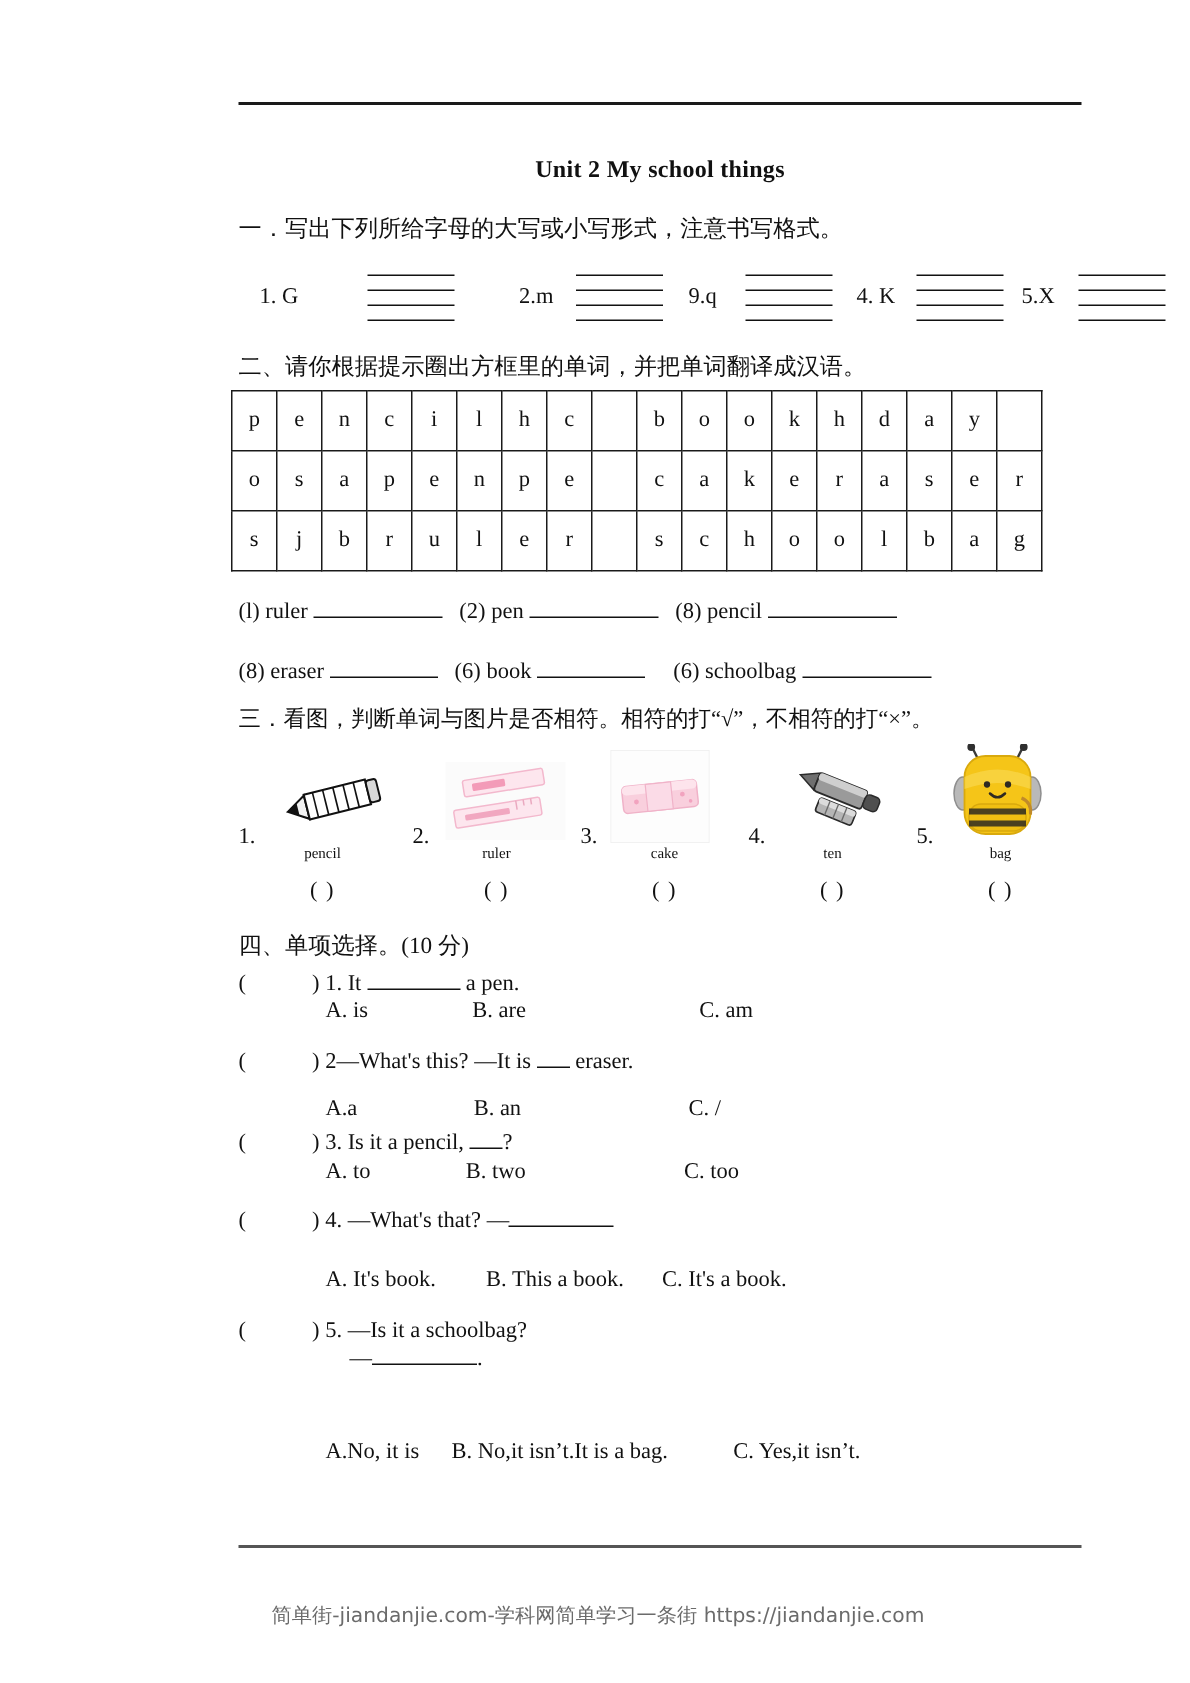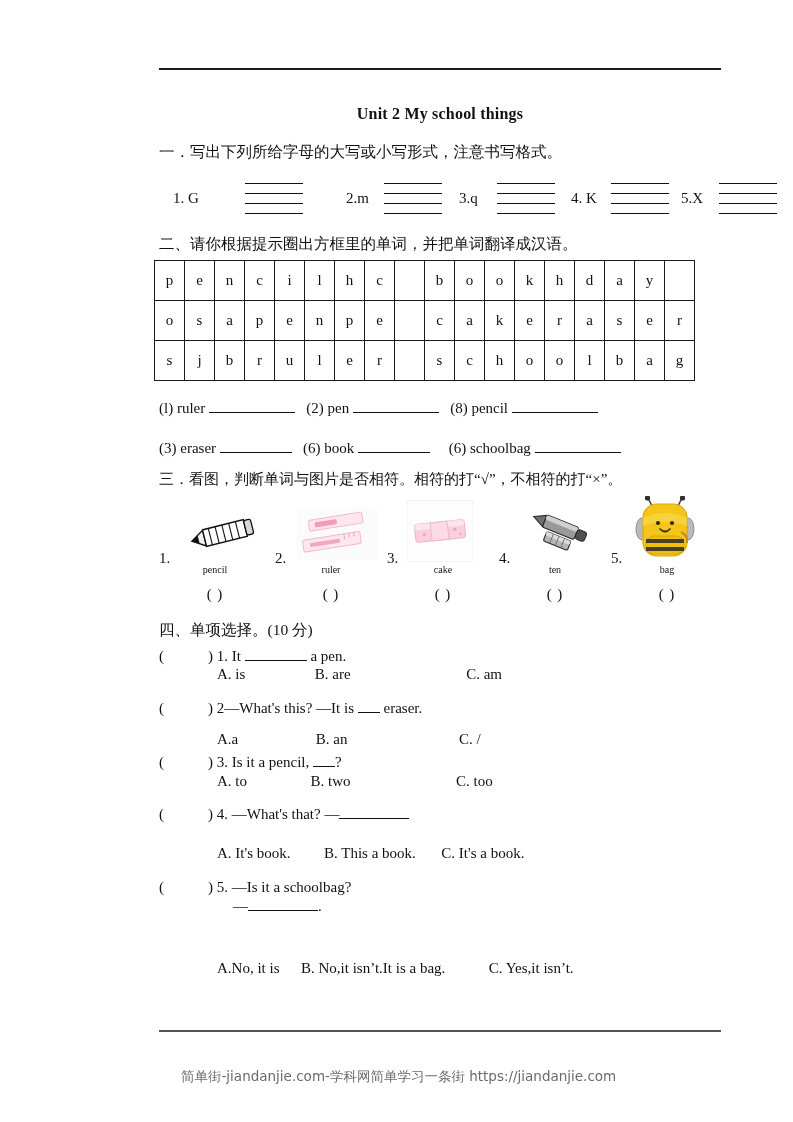--- a/index.html
+++ b/index.html
@@ -238,21 +238,21 @@
     <div class="letter-item" style="left:187px;">
       <span class="letter-label">2.m</span>
       <span class="guide" style="left:38px;">
           <i></i>
           <i></i>
           <i></i>
           <i></i>
         </span>
     </div>
     <div class="letter-item" style="left:300px;">
-      <span class="letter-label">3.q</span>
+      <span class="letter-label">9.q</span>
       <span class="guide" style="left:38px;">
           <i></i>
           <i></i>
           <i></i>
           <i></i>
         </span>
     </div>
     <div class="letter-item" style="left:412px;">
       <span class="letter-label">4. K</span>
       <span class="guide" style="left:40px;">
@@ -345,21 +345,21 @@
     <span class="blank b-md"></span>
     &nbsp;
     <span>(2) pen</span>
     <span class="blank b-md"></span>
     &nbsp;
     <span>(8) pencil</span>
     <span class="blank b-md"></span>
   </div>
 
   <div class="fill-line" id="fill-b">
-    <span>(3)  eraser</span>
+    <span>(8)  eraser</span>
     <span class="blank b-sm"></span>
     &nbsp;
     <span>(6) book</span>
     <span class="blank b-sm"></span>
     &nbsp;&nbsp;&nbsp;
     <span>(6) schoolbag</span>
     <span class="blank b-md"></span>
   </div>
 
   <div class="sec-head" id="sec3-head">三．看图，判断单词与图片是否相符。相符的打“√”，不相符的打“×”。</div>

